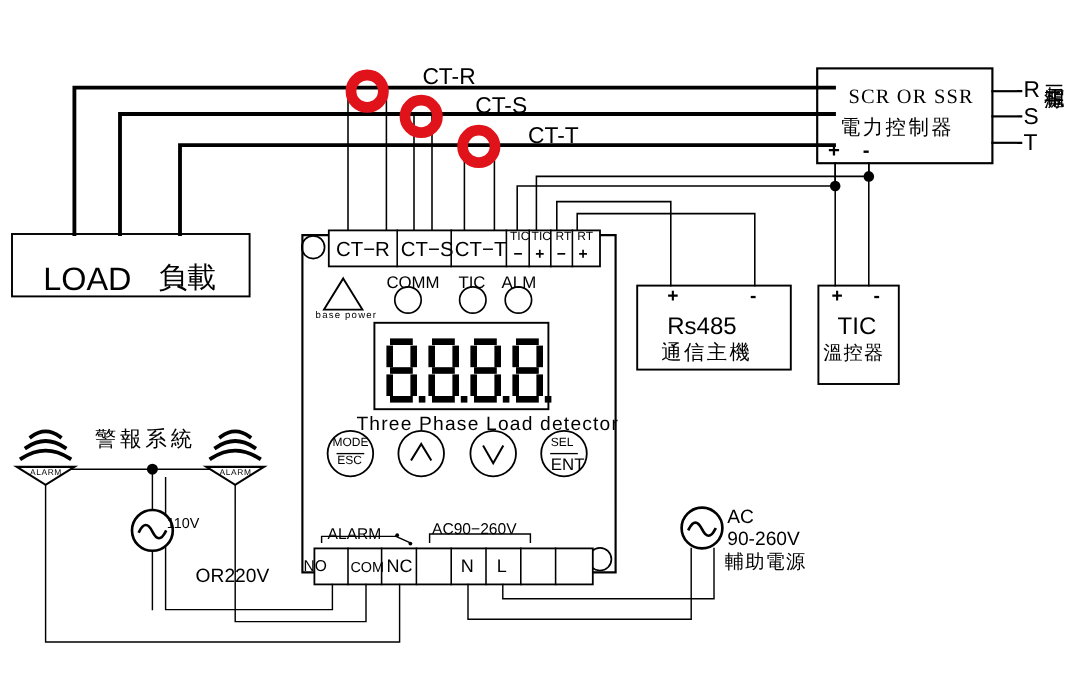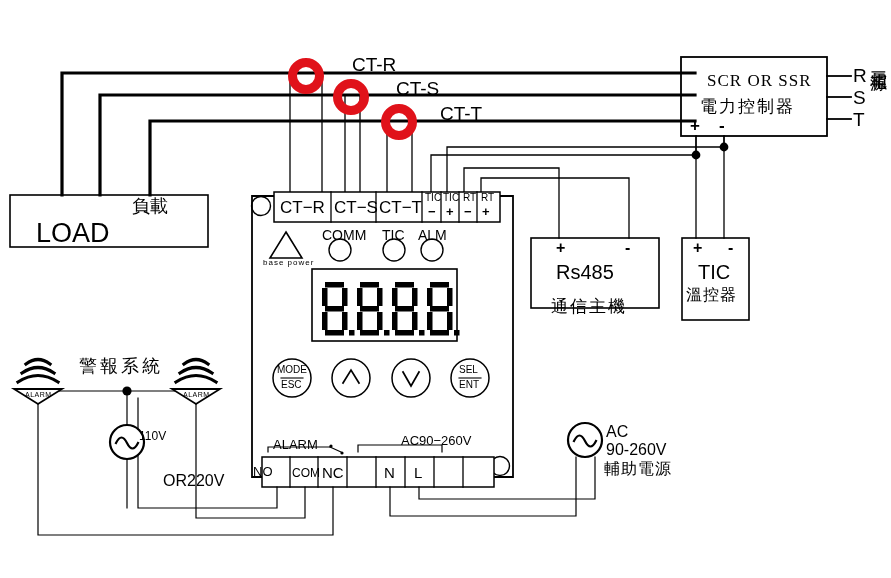--- a/index.html
+++ b/index.html
@@ -159,40 +159,40 @@
         <rect x="430" y="306" width="19" height="5.5"></rect>
         <rect x="427" y="312" width="5.5" height="18"></rect>
         <rect x="447" y="312" width="5.5" height="18"></rect>
         <rect x="430" y="330" width="19" height="5.5"></rect>
         <rect x="454" y="330" width="5.5" height="5.5"></rect>
       </g>
     </g>
   </svg>
 
   <div class="lbl" style="left:36px;top:220px;font-size:27px;">LOAD</div>
-  <div class="lbl" style="left:132px;top:197px;font-size:18px;">負載</div>
+  <div class="lbl" style="left:132px;top:220px;font-size:24px;">負載</div>
 
   <div class="lbl" style="left:352px;top:55px;font-size:19px;">CT-R</div>
   <div class="lbl" style="left:396px;top:79px;font-size:19px;">CT-S</div>
   <div class="lbl" style="left:440px;top:104px;font-size:19px;">CT-T</div>
 
   <div class="lbl" style="left:707px;top:72px;font-size:17px;font-family:'Liberation Serif',serif;letter-spacing:1px;">SCR OR SSR</div>
   <div class="lbl" style="left:700px;top:98px;font-size:17px;letter-spacing:2px;">電力控制器</div>
   <div class="lbl" style="left:690px;top:117px;font-size:17px;font-weight:bold;">+</div>
   <div class="lbl" style="left:719px;top:117px;font-size:17px;font-weight:bold;">-</div>
 
   <div class="lbl" style="left:853px;top:66px;font-size:19px;">R</div>
   <div class="lbl" style="left:853px;top:88px;font-size:19px;">S</div>
   <div class="lbl" style="left:853px;top:110px;font-size:19px;">T</div>
   <div class="lbl vert" style="left:870px;top:58px;font-size:17px;">三相電源</div>
 
   <div class="lbl" style="left:556px;top:240px;font-size:16px;font-weight:bold;">+</div>
   <div class="lbl" style="left:625px;top:240px;font-size:16px;font-weight:bold;">-</div>
   <div class="lbl" style="left:556px;top:262px;font-size:20px;">Rs485</div>
-  <div class="lbl" style="left:551px;top:298px;font-size:17px;letter-spacing:2px;">通信主機</div>
+  <div class="lbl" style="left:551px;top:285px;font-size:17px;letter-spacing:2px;">通信主機</div>
 
   <div class="lbl" style="left:693px;top:240px;font-size:16px;font-weight:bold;">+</div>
   <div class="lbl" style="left:728px;top:240px;font-size:16px;font-weight:bold;">-</div>
   <div class="lbl" style="left:698px;top:262px;font-size:20px;">TIC</div>
   <div class="lbl" style="left:686px;top:287px;font-size:16px;letter-spacing:1px;">溫控器</div>
 
   <div class="lbl" style="left:280px;top:199px;font-size:17px;">CT−R</div>
   <div class="lbl" style="left:334px;top:199px;font-size:17px;">CT−S</div>
   <div class="lbl" style="left:379px;top:199px;font-size:17px;">CT−T</div>
 
@@ -206,28 +206,29 @@
   <div class="lbl" style="left:482px;top:205px;font-size:13px;font-weight:bold;">+</div>
 
   <div class="lbl" style="left:263px;top:259px;font-size:8px;letter-spacing:1px;">base power</div>
 
   <div class="lbl" style="left:322px;top:228px;font-size:14px;">COMM</div>
   <div class="lbl" style="left:382px;top:228px;font-size:14px;">TIC</div>
   <div class="lbl" style="left:418px;top:228px;font-size:14px;">ALM</div>
 
   <div class="lbl" style="left:318px;top:276px;font-size:1px;color:transparent;">8.8.8.8.</div>
 
+  <div class="lbl" style="left:297px;top:346px;font-size:16px;letter-spacing:1px;">Three Phase Load detector</div>
 
   <div class="lbl" style="left:277px;top:365px;font-size:10px;">MODE</div>
   <div class="lbl" style="left:281px;top:380px;font-size:10px;">ESC</div>
   <div class="lbl" style="left:459px;top:365px;font-size:10px;">SEL</div>
-  <div class="lbl" style="left:459px;top:380px;font-size:10px;">ENT</div>
+  <div class="lbl" style="left:459px;top:380px;font-size:14px;">ENT</div>
 
   <div class="lbl" style="left:273px;top:438px;font-size:13px;">ALARM</div>
-  <div class="lbl" style="left:360px;top:434px;font-size:13px;margin-left:41px;">AC90−260V</div>
+  <div class="lbl" style="left:360px;top:434px;font-size:13px;">AC90−260V</div>
 
   <div class="lbl" style="left:253px;top:465px;font-size:13px;">NO</div>
   <div class="lbl" style="left:292px;top:467px;font-size:12px;">COM</div>
   <div class="lbl" style="left:322px;top:465px;font-size:15px;">NC</div>
   <div class="lbl" style="left:384px;top:465px;font-size:15px;">N</div>
   <div class="lbl" style="left:414px;top:465px;font-size:15px;">L</div>
 
   <div class="lbl" style="left:79px;top:357px;font-size:18px;letter-spacing:3px;">警報系統</div>
   <div class="lbl" style="left:25px;top:391px;font-size:7px;letter-spacing:0.5px;">ALARM</div>
   <div class="lbl" style="left:183px;top:391px;font-size:7px;letter-spacing:0.5px;">ALARM</div>

